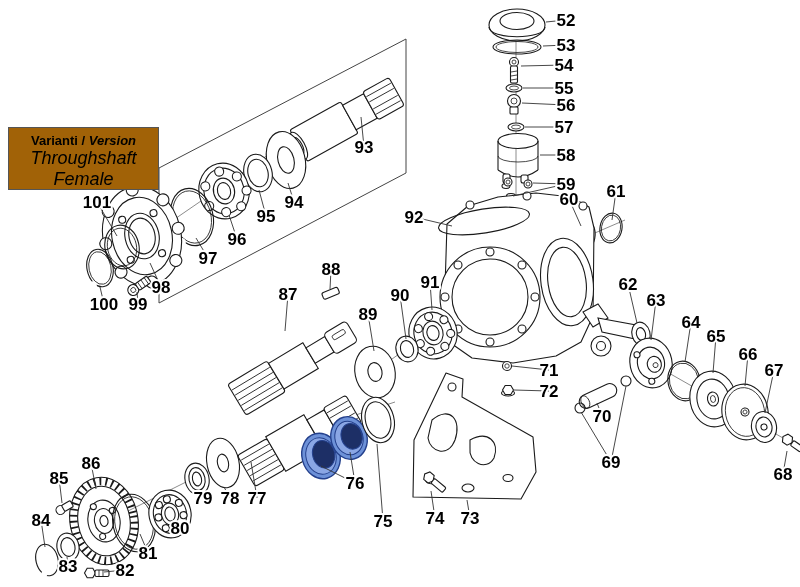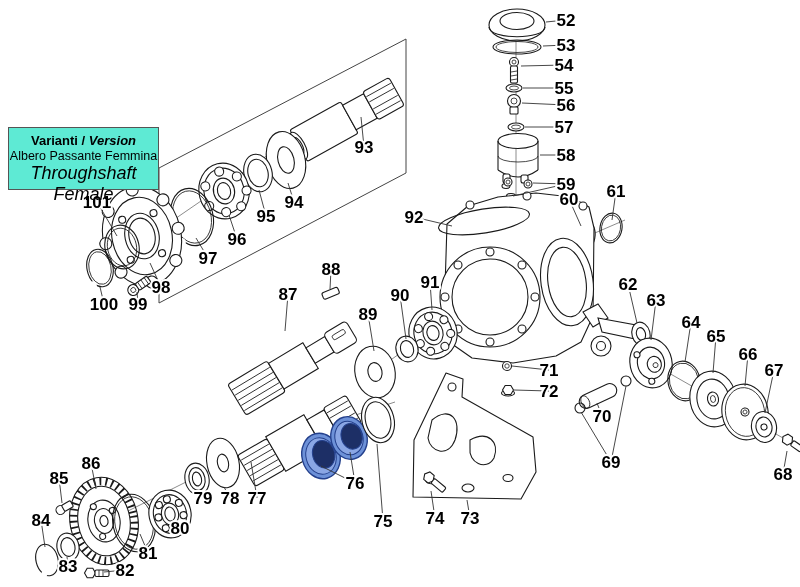--- a/index.html
+++ b/index.html
@@ -11,21 +11,21 @@
   .lt{fill:none;stroke:#1a1a1a;stroke-width:0.8;}
   .thin{fill:none;stroke:#666;stroke-width:0.75;}
   .encl{fill:none;stroke:#444;stroke-width:1;}
   .leader{stroke:#333;stroke-width:0.9;}
   text.callout{font-weight:bold;font-size:17px;fill:#000;text-anchor:middle;
        paint-order:stroke;stroke:#fff;stroke-width:4px;stroke-linejoin:round;}
   .hlA{fill:var(--hl-fill);stroke:var(--hl-stroke);stroke-width:1.4;}
   .hlB{fill:var(--hl-mid);stroke:var(--hl-stroke);stroke-width:1;}
   .hlC{fill:var(--hl-dark);stroke:var(--hl-stroke);stroke-width:1;}
   .variant-box{position:absolute;left:8px;top:127px;width:149px;height:56px;
-       background:#5eead4;border:1.5px solid #555;text-align:center;padding-top:5px;z-index:5;}
+       background:#a16207;border:1.5px solid #555;text-align:center;padding-top:5px;z-index:5;}
   .vb-title{font-size:13px;font-weight:bold;color:#000;}
   .vb-title .it{font-style:italic;}
   .vb-l2{font-size:12.5px;color:#000;margin-top:1px;}
   .vb-l3{font-size:18px;font-style:italic;color:#000;}
 </style>
 </head>
 <body style="--hl-fill: #6d91d8; --hl-mid: #8aa6e4; --hl-dark: #1d2f66; --hl-stroke: #24408c;">
 
 <svg id="stage" width="800" height="587" viewBox="0 0 800 587">
 
@@ -491,15 +491,14 @@
       <text x="138" y="310" class="callout">99</text>
       <line x1="104" y1="304" x2="100" y2="287" class="leader"></line>
       <text x="104" y="310" class="callout">100</text>
       <line x1="97" y1="202" x2="117" y2="236" class="leader"></line>
       <text x="97" y="208" class="callout">101</text>
     </g>
 </svg>
 
 <div class="variant-box">
   <div class="vb-title"><span>Varianti /</span> <span class="it">Version</span></div>
-  <div class="vb-l2">Albero Passante Femmina</div>
   <div class="vb-l3">Throughshaft Female</div>
 </div>
 
 </body></html>

